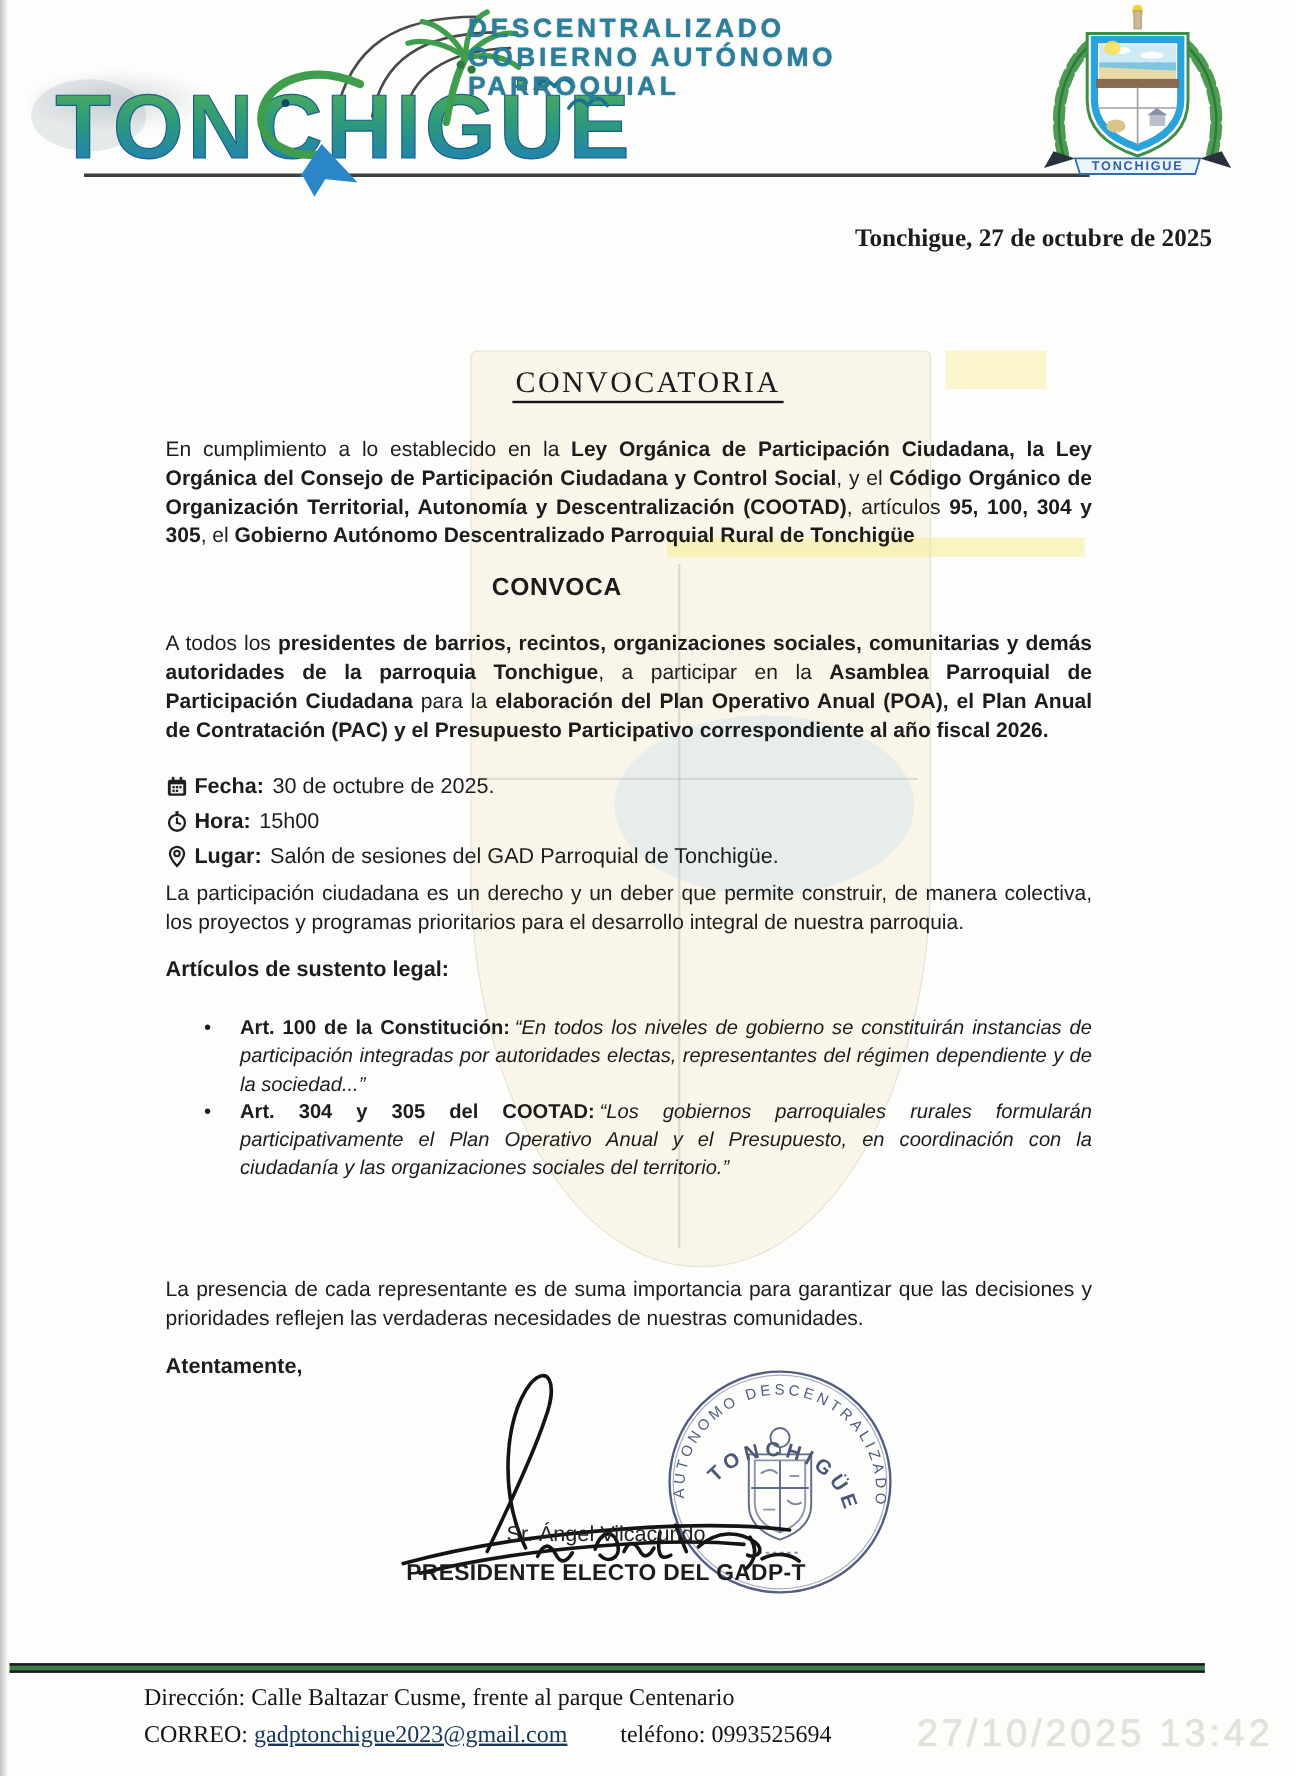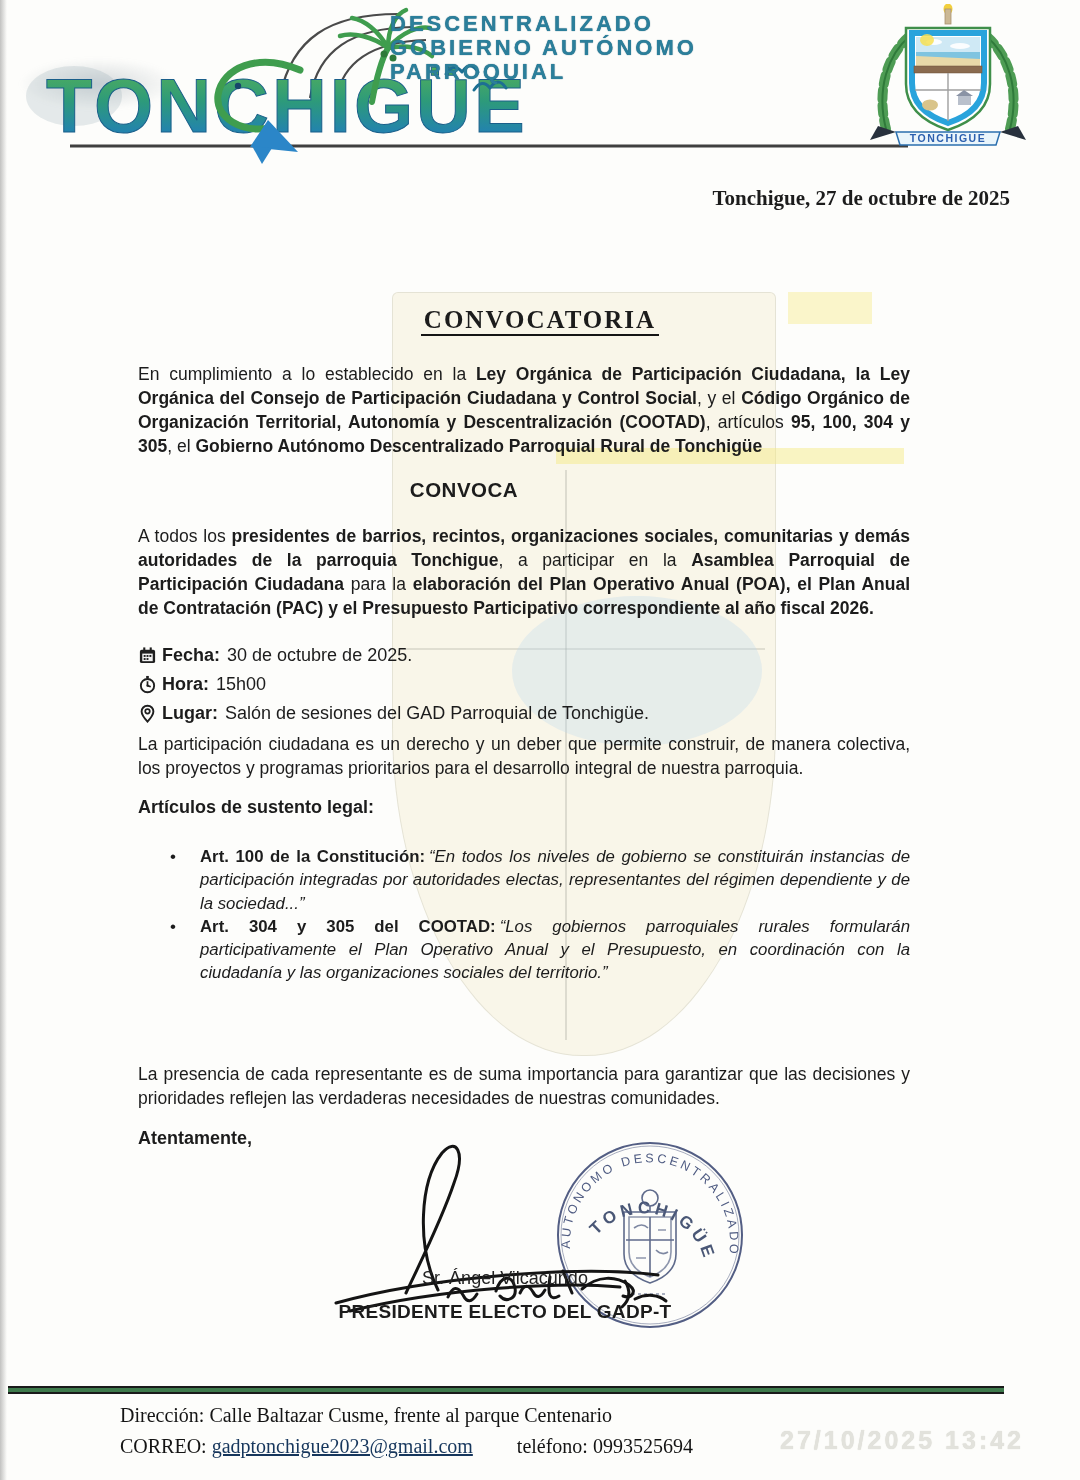--- a/index.html
+++ b/index.html
@@ -23,21 +23,21 @@
     background:rgba(186,214,238,.30);z-index:0;}
   
   .logo-svg{position:absolute;left:0;top:0;z-index:2;}
   .org{position:absolute;left:390px;top:12px;z-index:3;color:#2b7f9b;font-weight:bold;
     font-size:22px;line-height:24px;letter-spacing:3px;text-shadow:0 0 1px #1d5a72;}
   .crest-svg{position:absolute;left:848px;top:4px;z-index:3;}
   
   .dateline{position:absolute;right:70px;top:186px;z-index:2;
     font-family:"Liberation Serif",serif;font-weight:bold;font-size:21px;margin-left:33px;}
   .title{position:absolute;left:0;width:1080px;top:306px;text-align:center;z-index:2;}
-  .title span{font-family:"Liberation Serif",serif;font-weight:bold;font-size:25px;
+  .title span{font-family:"Liberation Serif",serif;font-weight:normal;font-size:25px;
     letter-spacing:2px;border-bottom:2.5px solid #151515;padding:0 3px 1px 3px;text-align:right;}
   .p{position:absolute;left:138px;width:772px;margin:0;text-align:justify;z-index:2;
     font-size:17.5px;line-height:24px;}
   .p .b{font-weight:bold;}
   .p1{top:362px;}
   .convoca{position:absolute;left:0;width:928px;top:478px;text-align:center;z-index:2;
     font-weight:bold;font-size:20.5px;letter-spacing:.5px;}
   .p2{top:524px;}
   .details{position:absolute;left:138px;top:641px;z-index:2;font-size:18px;}
   .dr{display:flex;align-items:center;height:29px;}
@@ -58,21 +58,21 @@
   .sig-block{position:absolute;left:285px;top:1268px;width:440px;text-align:center;z-index:5;}
   .sig-name{font-size:18px;color:#222;text-align:center;}
   .sig-title{font-weight:bold;font-size:19px;letter-spacing:.3px;margin-top:12px;}
   
   .footer-rule{position:absolute;left:8px;top:1386px;width:996px;height:4px;background:#3e7a4c;
     border-top:2px solid #1a1a1a;border-bottom:2px solid #1a1a1a;z-index:2;}
   .footer{position:absolute;left:120px;top:1400px;z-index:2;
     font-family:"Liberation Serif",serif;font-size:20px;line-height:31px;color:#141414;}
   .footer .email{color:#16365c;text-decoration:underline;}
   .footer .phone{margin-left:44px;}
-  .scan-ts{position:absolute;left:780px;top:1426px;z-index:1;font-weight:bold;font-size:25px;
+  .scan-ts{position:absolute;left:764px;top:1426px;z-index:1;font-weight:normal;font-size:32px;
     color:#e2e2dc;letter-spacing:3px;text-shadow:0 0 1px #cfcfc6;}
 </style>
 </head>
 <body>
 
 <div class="page">
 
   <div class="wm-shield"></div>
   <div class="wm-vline"></div>
   <div class="wm-hline"></div>

